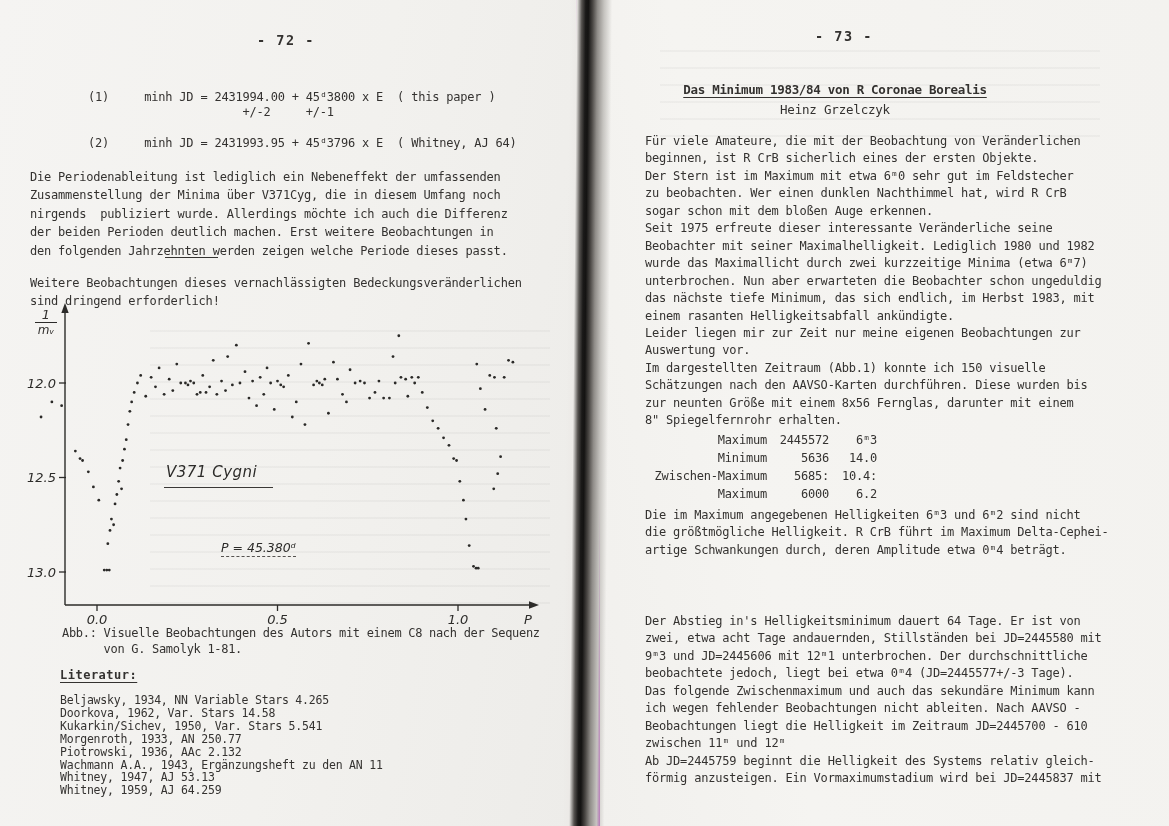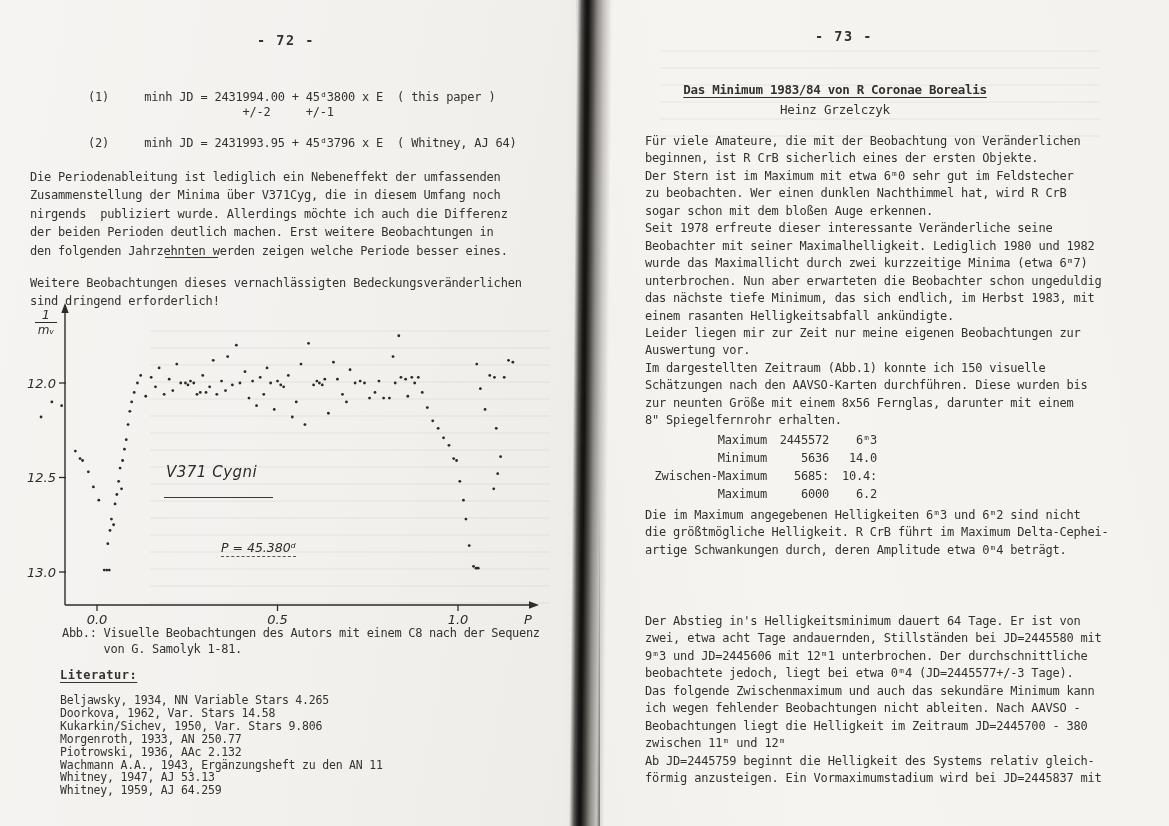--- a/index.html
+++ b/index.html
@@ -1,18 +1,18 @@
 <!DOCTYPE html>
 <html><head>
 <meta charset="utf-8">
 <title>Scan</title>
 <style>
   html,body{margin:0;padding:0;background:#cfcdc9;}
   #scan{position:relative;width:1169px;height:826px;overflow:hidden;
-        background:#000000;font-family:"DejaVu Sans Mono",monospace;color:#343230;}
+        background:#a21caf;font-family:"DejaVu Sans Mono",monospace;color:#343230;}
   .page{position:absolute;top:0;height:826px;}
   #page-72{left:0;width:576px;background:linear-gradient(100deg,#f5f4f2 0%,#f2f1ee 55%,#edece9 100%);}
   #page-73{left:600px;width:569px;background:linear-gradient(260deg,#f3f2ef 0%,#f5f4f1 70%,#f1f0ed 100%);}
   .gutter{position:absolute;left:566px;top:-8px;width:44px;height:845px;transform:rotate(0.55deg);
         background:linear-gradient(90deg, rgba(240,239,236,0) 0%, #eceae7 16%, #55524f 27%,
         #1a1918 36%, #141312 42%, #4a4744 52%, #8f8c88 63%, #c6c4c0 78%, rgba(244,243,240,0) 96%);}
   .bleed{position:absolute;opacity:0.045;pointer-events:none;
         background:repeating-linear-gradient(180deg,#4a4a4a 0 2px,transparent 2px 17px);}
   .abs{position:absolute;}
   .lines div{white-space:pre;}
@@ -24,21 +24,21 @@
   .doc-title{font-size:12.5px;letter-spacing:-0.3px;font-weight:bold;
              text-decoration:underline;text-underline-offset:3px;display:inline-block;}
   .author{font-size:12.5px;letter-spacing:-0.2px;margin-top:4px;}
   .obs-table{left:645px;top:431px;font-size:12px;letter-spacing:-0.2px;}
   .obs-table .row{display:grid;grid-template-columns:122px 62px 48px;line-height:18px;}
   .obs-table .row span{text-align:right;white-space:pre;}
   .lit-head{font-size:12px;font-weight:bold;text-decoration:underline;text-underline-offset:3px;letter-spacing:0.5px;}
   .refs{font-size:11.5px;letter-spacing:-0.2px;line-height:12.9px;}
   .caption{font-size:12px;letter-spacing:-0.3px;line-height:15.6px;}
   .chart-label{font-style:italic;font-family:"DejaVu Sans",sans-serif;color:#2c2b29;}
-  .v371{font-size:15px;letter-spacing:0.5px;border-bottom:1.5px solid #3a3836;padding:0 16px 16px 2px;}
+  .v371{font-size:15px;letter-spacing:0.5px;border-bottom:1.5px solid #3a3836;padding:0 16px 6px 2px;}
   .period-ann{font-size:12.5px;border-bottom:1px dashed #55524f;padding-bottom:1px;}
   .frac{width:24px;text-align:center;}
   .frac .top{font:italic 13px "DejaVu Sans",sans-serif;line-height:13px;}
   .frac .bar{border-top:1.5px solid #2c2b29;margin:1px 1px 1px 1px;}
   .frac .bot{font:italic 12px "DejaVu Sans",sans-serif;line-height:13px;}
   .underline-mark{border-bottom:1px solid #343230;height:1px;}
   svg text{font:italic 13px "DejaVu Sans",sans-serif;fill:#2c2b29;}
 </style>
 </head>
 <body>
@@ -54,21 +54,21 @@
         <div>                      +/-2     +/-1</div>
         <div></div>
         <div>(2)     minh JD = 2431993.95 + 45ᵈ3796 x E  ( Whitney, AJ 64)</div>
       </div>
 
     <div class="abs mono12 lines" style="left:30px;top:162px;">
         <div>Die Periodenableitung ist lediglich ein Nebeneffekt der umfassenden</div>
         <div>Zusammenstellung der Minima über V371Cyg, die in diesem Umfang noch</div>
         <div>nirgends  publiziert wurde. Allerdings möchte ich auch die Differenz</div>
         <div>der beiden Perioden deutlich machen. Erst weitere Beobachtungen in</div>
-        <div>den folgenden Jahrzehnten werden zeigen welche Periode besser eines.</div>
+        <div>den folgenden Jahrzehnten werden zeigen welche Periode dieses passt.</div>
       </div>
 
     <div class="abs underline-mark" style="left:165px;top:256px;width:53px;"></div>
 
     <div class="abs mono12 lines" style="left:30px;top:268px;">
         <div>Weitere Beobachtungen dieses vernachlässigten Bedeckungsveränderlichen</div>
         <div>sind dringend erforderlich!</div>
       </div>
 
     <svg class="abs" id="lc" style="left:0;top:300px;" width="560" height="335">
@@ -233,21 +233,21 @@
     <div class="abs caption lines" style="left:62px;top:626px;">
         <div>Abb.: Visuelle Beobachtungen des Autors mit einem C8 nach der Sequenz</div>
         <div>      von G. Samolyk 1-81.</div>
       </div>
 
     <div class="abs lit-head" style="left:60px;top:668px;">Literatur:</div>
 
     <div class="abs refs lines" style="left:60px;top:694px;">
         <div>Beljawsky, 1934, NN Variable Stars 4.265</div>
         <div>Doorkova, 1962, Var. Stars 14.58</div>
-        <div>Kukarkin/Sichev, 1950, Var. Stars 9.806</div>
+        <div>Kukarkin/Sichev, 1950, Var. Stars 5.541</div>
         <div>Morgenroth, 1933, AN 250.77</div>
         <div>Piotrowski, 1936, AAc 2.132</div>
         <div>Wachmann A.A., 1943, Ergänzungsheft zu den AN 11</div>
         <div>Whitney, 1947, AJ 53.13</div>
         <div>Whitney, 1959, AJ 64.259</div>
       </div>
 
     <div class="bleed" style="left:150px;top:330px;width:400px;height:280px;"></div>
   </div>
 
@@ -259,21 +259,21 @@
       <span class="doc-title">Das Minimum 1983/84 von R Coronae Borealis</span>
       <div class="author">Heinz Grzelczyk</div>
     </div>
 
     <div class="abs body-right lines" style="left:45px;top:133px;">
         <div>Für viele Amateure, die mit der Beobachtung von Veränderlichen</div>
         <div>beginnen, ist R CrB sicherlich eines der ersten Objekte.</div>
         <div>Der Stern ist im Maximum mit etwa 6ᵐ0 sehr gut im Feldstecher</div>
         <div>zu beobachten. Wer einen dunklen Nachthimmel hat, wird R CrB</div>
         <div>sogar schon mit dem bloßen Auge erkennen.</div>
-        <div>Seit 1978 erfreute dieser interessante Veränderliche seine</div>
+        <div>Seit 1975 erfreute dieser interessante Veränderliche seine</div>
         <div>Beobachter mit seiner Maximalhelligkeit. Lediglich 1980 und 1982</div>
         <div>wurde das Maximallicht durch zwei kurzzeitige Minima (etwa 6ᵐ7)</div>
         <div>unterbrochen. Nun aber erwarteten die Beobachter schon ungeduldig</div>
         <div>das nächste tiefe Minimum, das sich endlich, im Herbst 1983, mit</div>
         <div>einem rasanten Helligkeitsabfall ankündigte.</div>
         <div>Leider liegen mir zur Zeit nur meine eigenen Beobachtungen zur</div>
         <div>Auswertung vor.</div>
         <div>Im dargestellten Zeitraum (Abb.1) konnte ich 150 visuelle</div>
         <div>Schätzungen nach den AAVSO-Karten durchführen. Diese wurden bis</div>
         <div>zur neunten Größe mit einem 8x56 Fernglas, darunter mit einem</div>
@@ -309,21 +309,21 @@
         <div>artige Schwankungen durch, deren Amplitude etwa 0ᵐ4 beträgt.</div>
       </div>
 
     <div class="abs body-right lines" style="left:45px;top:568px;margin-top:45px;">
         <div>Der Abstieg in's Helligkeitsminimum dauert 64 Tage. Er ist von</div>
         <div>zwei, etwa acht Tage andauernden, Stillständen bei JD=2445580 mit</div>
         <div>9ᵐ3 und JD=2445606 mit 12ᵐ1 unterbrochen. Der durchschnittliche</div>
         <div>beobachtete jedoch, liegt bei etwa 0ᵐ4 (JD=2445577+/-3 Tage).</div>
         <div>Das folgende Zwischenmaximum und auch das sekundäre Minimum kann</div>
         <div>ich wegen fehlender Beobachtungen nicht ableiten. Nach AAVSO -</div>
-        <div>Beobachtungen liegt die Helligkeit im Zeitraum JD=2445700 - 380</div>
+        <div>Beobachtungen liegt die Helligkeit im Zeitraum JD=2445700 - 610</div>
         <div>zwischen 11ᵐ und 12ᵐ</div>
         <div>Ab JD=2445759 beginnt die Helligkeit des Systems relativ gleich-</div>
         <div>förmig anzusteigen. Ein Vormaximumstadium wird bei JD=2445837 mit</div>
       </div>
 
     <div class="bleed" style="left:60px;top:50px;width:440px;height:90px;"></div>
   </div>
 
   <div class="gutter"></div>
 </div>

